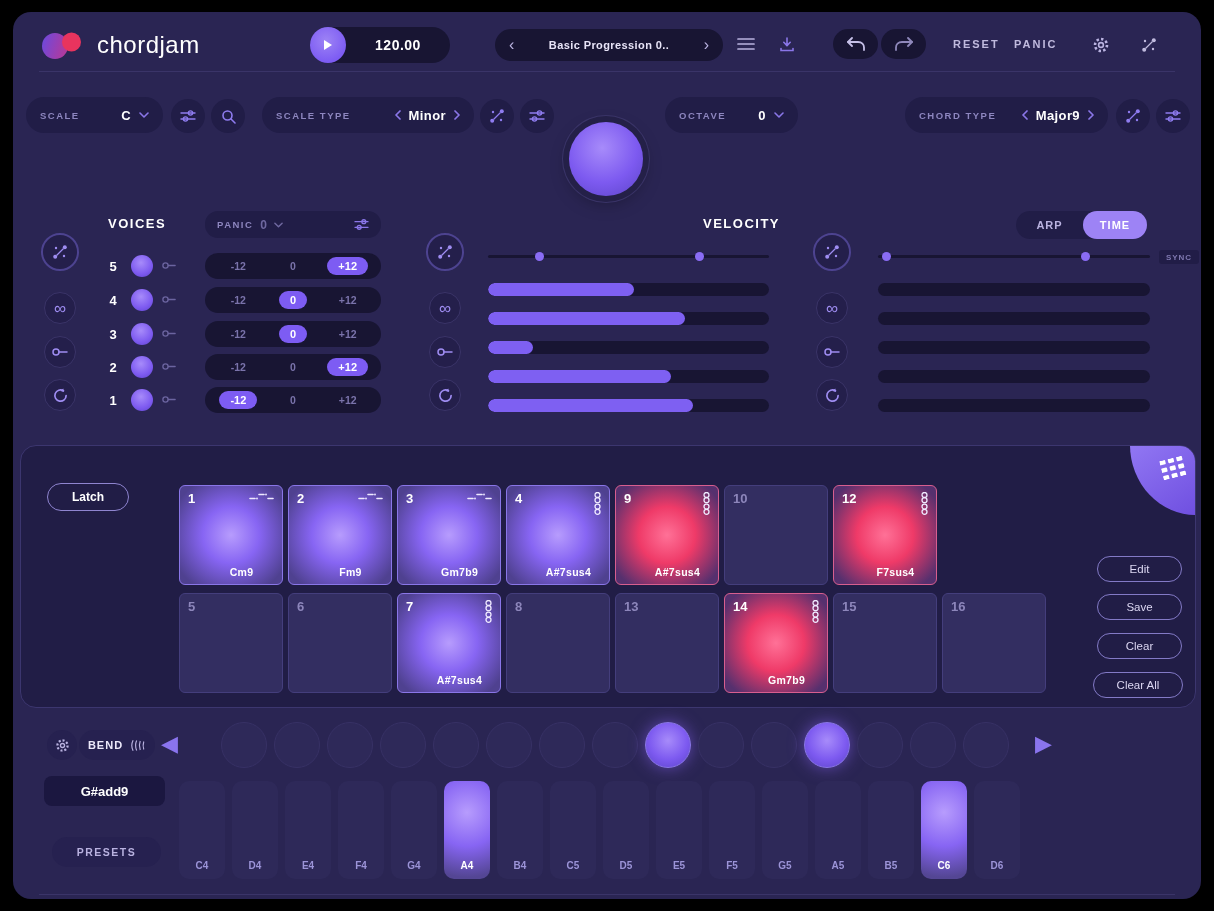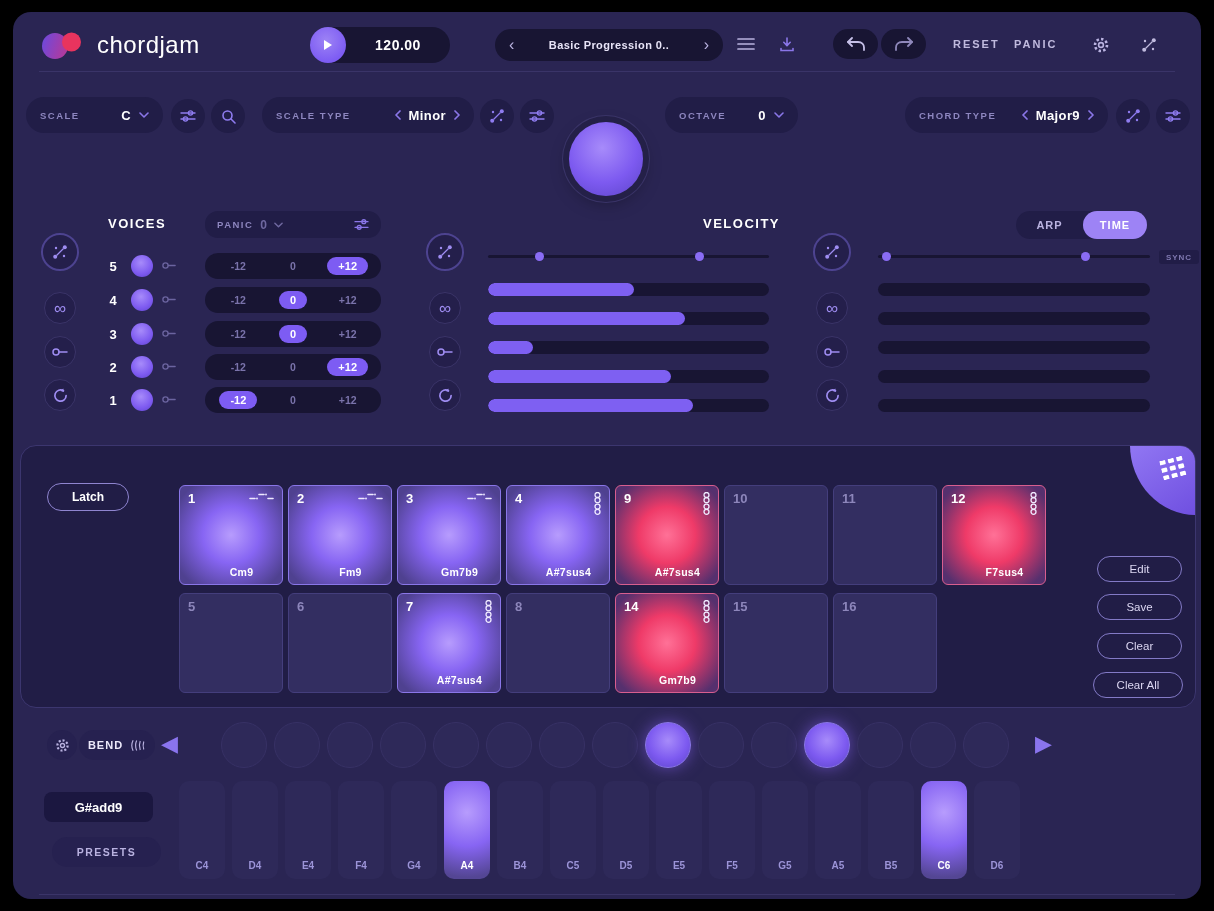--- a/index.html
+++ b/index.html
@@ -113,21 +113,21 @@
   .gear-circle { left:34px; top:718px; width:30px; height:30px; border-radius:50%; background:#262150;
                  border:none; color:#b9b2e0; display:flex; align-items:center; justify-content:center; }
   .bend-pill { left:66px; top:718px; width:76px; height:30px; background:#262150; border-radius:15px;
                gap:7px; justify-content:center; color:#b9b2e0; }
   .bend-label { font-size:11px; font-weight:700; letter-spacing:1px; color:#ece8fa; }
   .nav-arrow { background:none; border:none; color:#8a74ee; font-size:22px; line-height:1; }
   .knob-row { left:208px; top:710px; display:flex; gap:7px; }
   .step-knob { width:46px; height:46px; border-radius:50%; background:#2e2959; border:1px solid #373165; }
   .step-knob--active { background:radial-gradient(circle at 50% 40%, #a78bfa 0%, #7d5af0 55%, #5b43c8 100%);
                        border-color:#8a76e8; box-shadow:0 0 16px rgba(140,100,250,.55); }
-  .chord-display { left:31px; top:780px; width:109px; height:30px; background:#1b1740; border-radius:8px;
+  .chord-display { left:31px; top:764px; width:121px; height:30px; background:#1b1740; border-radius:8px;
                    display:flex; align-items:center; justify-content:center;
                    font-size:13px; font-weight:700; color:#fff; }
   .presets-btn { left:39px; top:825px; width:109px; height:30px; background:#262150; border:none;
                  border-radius:15px; font-size:10.5px; font-weight:700; letter-spacing:1.5px; color:#b9b2e0; }
   .keys-row { left:166px; top:769px; display:flex; gap:7px; }
   .key { position:relative; width:46px; height:98px; border-radius:10px; background:#2e2959; }
   .key--active { background:radial-gradient(circle at 50% 32%, #b79cfd 0%, #8765f3 48%, #544694 92%); }
   .key-label { position:absolute; bottom:8px; left:0; width:100%; text-align:center;
                font-size:10px; font-weight:700; color:#9c94d8; }
   .key--active .key-label { color:#fff; }
@@ -635,23 +635,20 @@
         <span class="pad-icon">
             <svg class="ic" width="9" height="23">
               <use href="#sym-stack"></use>
             </svg>
           </span>
         <span class="pad-chord">A#7sus4</span>
       </div>
       <div class="pad pad--empty">
         <span class="pad-num">10</span>
       </div>
-      <div class="pad pad--empty">
-        <span class="pad-num">11</span>
-      </div>
       <div class="pad pad--red">
         <span class="pad-num">12</span>
         <span class="pad-icon">
             <svg class="ic" width="9" height="23">
               <use href="#sym-stack"></use>
             </svg>
           </span>
         <span class="pad-chord">F7sus4</span>
       </div>
     </div>
@@ -668,20 +665,23 @@
         <span class="pad-icon">
             <svg class="ic" width="9" height="23">
               <use href="#sym-stack"></use>
             </svg>
           </span>
         <span class="pad-chord">A#7sus4</span>
       </div>
       <div class="pad pad--empty">
         <span class="pad-num">8</span>
       </div>
+      <div class="pad pad--empty">
+        <span class="pad-num">13</span>
+      </div>
       <div class="pad pad--red">
         <span class="pad-num">14</span>
         <span class="pad-icon">
             <svg class="ic" width="9" height="23">
               <use href="#sym-stack"></use>
             </svg>
           </span>
         <span class="pad-chord">Gm7b9</span>
       </div>
       <div class="pad pad--empty">

